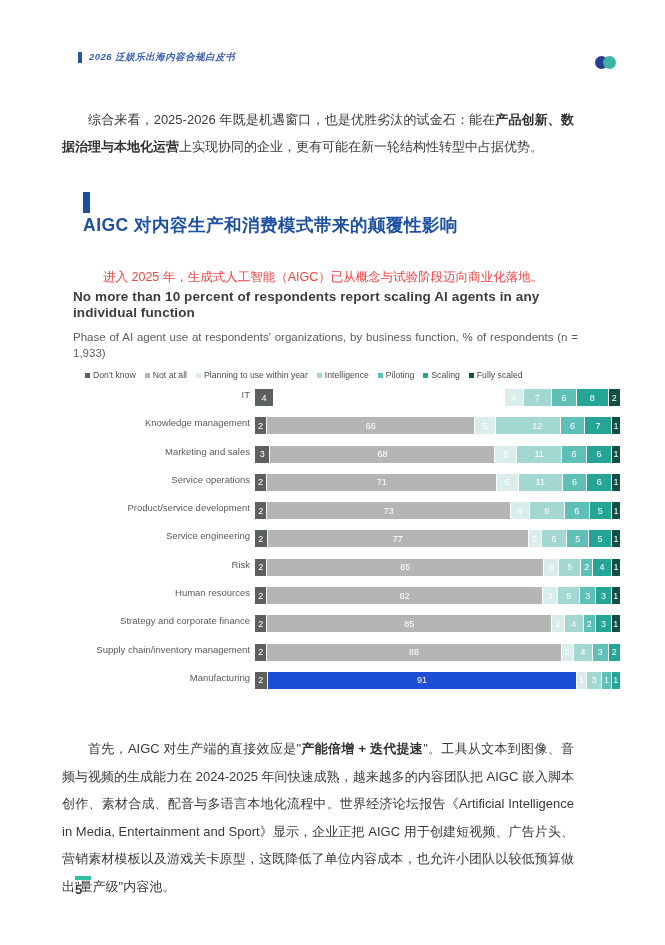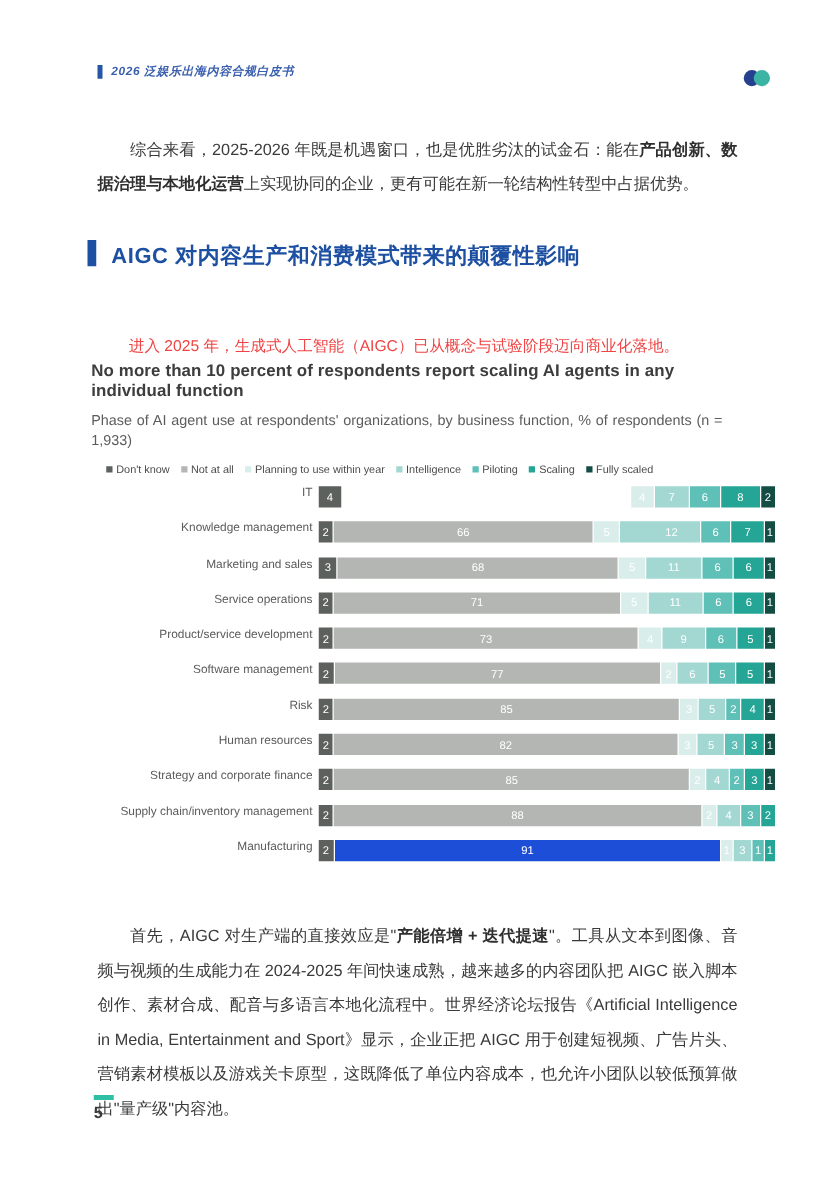--- a/index.html
+++ b/index.html
@@ -9,27 +9,27 @@
   }
   
   .hdr{position:absolute;top:51px;left:78px;display:flex;align-items:center;}
   .hdr-tick{width:4px;height:11px;background:#2456a8;margin-right:7px;}
   .hdr-title{font-size:9.5px;font-weight:bold;font-style:italic;color:#3a5fae;letter-spacing:.5px;}
   .logo{position:absolute;top:56px;right:44px;width:26px;height:14px;}
   .logo .c{position:absolute;width:13px;height:13px;border-radius:50%;top:0;}
   .logo .c1{left:0;background:#24408e;}
   .logo .c2{left:8px;background:#3cb4a4;}
   
-  .para{position:absolute;left:78px;width:512px;font-size:13px;line-height:27px;
+  .para{position:absolute;left:62px;width:512px;font-size:13px;line-height:27px;
         text-align:justify;text-indent:2em;color:#3a3a3a;}
   .p1{top:93px;}
   .p2{top:722px;line-height:27.5px;}
   .para b{color:#2f2f2f;}
   
-  .sec{position:absolute;top:192px;left:70px;display:flex;}
+  .sec{position:absolute;top:192px;left:83px;display:flex;flex-direction:column;}
   .sec-bar{width:7px;height:21px;background:#1d50a2;margin-right:12px;}
   .sec-title{font-size:17.5px;font-weight:bold;color:#1d50a2;letter-spacing:.5px;}
   .lead{position:absolute;top:256px;left:78px;width:512px;font-size:12.5px;color:#ef4444;text-indent:2em;}
   
   .chart{position:absolute;left:73px;top:289px;width:547px;}
   .c-title{width:517px;font-size:13.5px;font-weight:bold;color:#3d3d3d;line-height:16px;letter-spacing:.1px;}
   .c-sub{width:505px;font-size:11.5px;color:#5c5c5c;line-height:15.5px;margin-top:9px;text-align:justify;}
   .c-legend{display:flex;align-items:center;gap:9px;margin-top:9px;margin-left:12px;flex-wrap:nowrap;}
   .c-leg-item{display:flex;align-items:center;gap:3px;font-size:8.7px;color:#4c4c4c;white-space:nowrap;}
   .c-leg-sw{width:5px;height:5px;flex:0 0 auto;}
@@ -157,21 +157,21 @@
             <div class="cseg" style="flex-grow: 2; background: rgb(93, 97, 94);">2</div>
             <div class="cseg" style="flex-grow: 73; background: rgb(180, 182, 180);">73</div>
             <div class="cseg" style="flex-grow: 4; background: rgb(217, 237, 234);">4</div>
             <div class="cseg" style="flex-grow: 9; background: rgb(162, 215, 210);">9</div>
             <div class="cseg" style="flex-grow: 6; background: rgb(95, 192, 184);">6</div>
             <div class="cseg" style="flex-grow: 5; background: rgb(37, 165, 149);">5</div>
             <div class="cseg" style="flex-grow: 1; background: rgb(20, 77, 68);">1</div>
           </div>
         </div>
         <div class="crow">
-          <div class="clabel">Software management</div>
+          <div class="clabel">Service engineering</div>
           <div class="cbars">
             <div class="cseg" style="flex-grow: 2; background: rgb(93, 97, 94);">2</div>
             <div class="cseg" style="flex-grow: 77; background: rgb(180, 182, 180);">77</div>
             <div class="cseg" style="flex-grow: 2; background: rgb(217, 237, 234);">2</div>
             <div class="cseg" style="flex-grow: 6; background: rgb(162, 215, 210);">6</div>
             <div class="cseg" style="flex-grow: 5; background: rgb(95, 192, 184);">5</div>
             <div class="cseg" style="flex-grow: 5; background: rgb(37, 165, 149);">5</div>
             <div class="cseg" style="flex-grow: 1; background: rgb(20, 77, 68);">1</div>
           </div>
         </div>

